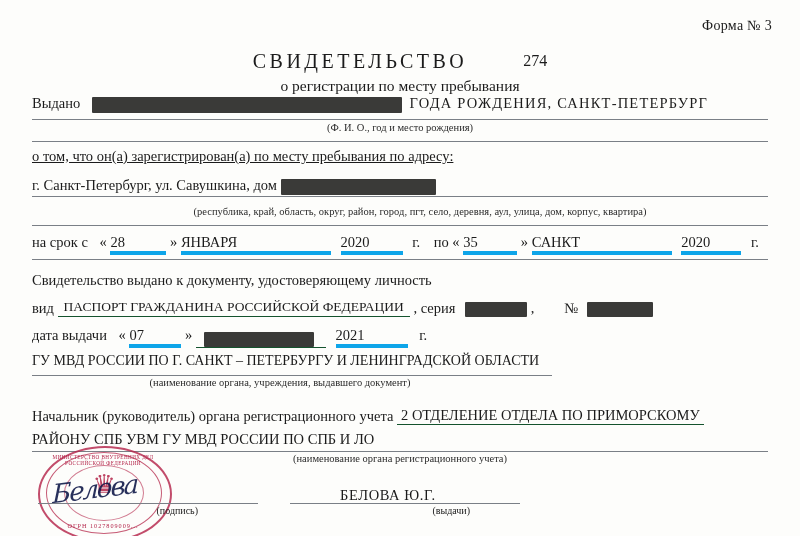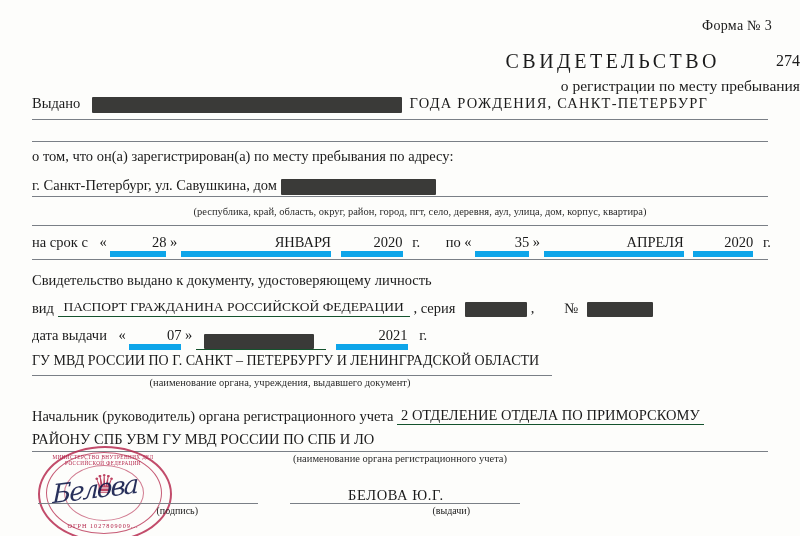--- a/index.html
+++ b/index.html
@@ -30,21 +30,21 @@
     top: 18px;
     right: 28px;
     font-size: 14px;
     letter-spacing: 0.3px;
   }
   .title-block {
     position: absolute;
     top: 50px;
     left: 0;
     width: 800px;
-    text-align: right;
+    text-align: center;
   }
   .title-main {
     font-size: 20px;
     letter-spacing: 3.5px;
     display: inline-block;
   }
   .title-num {
     display: inline-block;
     font-size: 16px;
     margin-left: 52px;
@@ -78,22 +78,22 @@
   .fullline {
     position: absolute;
     left: 32px;
     width: 736px;
     border-bottom: 1px solid #7a7f86;
     height: 0;
   }
   .boxed-date {
     display: inline-block;
     min-width: 62px;
-    text-align: right;
-    border-bottom: 6px solid #0ea5e9;
+    text-align: left;
+    border-bottom: 4px solid #0ea5e9;
     height: 17px;
   }
   .stamp {
     position: absolute;
     left: 38px;
     top: 446px;
     width: 136px;
     height: 96px;
   }
   .stamp .ring {
@@ -199,45 +199,46 @@
     <span class="title-num">274</span>
     <div class="title-sub">о регистрации по месту пребывания</div>
   </div>
 
   <div class="row" style="top:95px;">
     <span>Выдано</span>
     <span class="redacted" style="width:310px;height:16px;margin-left:8px;"></span>
     <span style="margin-left:4px;" class="sp-wide">ГОДА РОЖДЕНИЯ, САНКТ-ПЕТЕРБУРГ</span>
   </div>
   <div class="fullline" style="top:119px;"></div>
+  <div class="hint" style="top:122px;">(Ф. И. О., год и место рождения)</div>
   <div class="fullline" style="top:141px;"></div>
 
-  <div class="row" style="top:148px;">
+  <div class="row" style="top:148px;text-decoration:underline;">
     <span>о том, что он(а) зарегистрирован(а) по месту пребывания по адресу:</span>
   </div>
   <div class="row" style="top:177px;">
     <span>г. Санкт-Петербург, ул. Савушкина, дом</span>
     <span class="redacted" style="width:155px;height:16px;margin-left:0;"></span>
   </div>
   <div class="fullline" style="top:196px;"></div>
   <div class="hint" style="top:206px;padding-left:20px;">(республика, край, область, округ, район, город, пгт, село, деревня, аул, улица, дом, корпус, квартира)</div>
   <div class="fullline" style="top:225px;"></div>
 
   <div class="row" style="top:234px;">
     <span>на срок с</span>
     <span style="margin-left:8px;">«</span>
     <span class="boxed-date" style="min-width:56px;">28</span>
     <span>»</span>
     <span class="boxed-date" style="min-width:150px;">ЯНВАРЯ</span>
     <span class="boxed-date" style="min-width:62px;margin-left:6px;">2020</span>
     <span style="margin-left:6px;">г.</span>
-    <span style="margin-left:22px;text-align:center;">по «</span>
+    <span style="margin-left:10px;text-align:center;">по «</span>
     <span class="boxed-date" style="min-width:54px;">35</span>
     <span>»</span>
-    <span class="boxed-date" style="min-width:140px;">АПРЕЛЯ</span>
+    <span class="boxed-date" style="min-width:140px;">САНКТ</span>
     <span class="boxed-date" style="min-width:60px;margin-left:6px;">2020</span>
     <span style="margin-left:6px;">г.</span>
   </div>
   <div class="fullline" style="top:259px;"></div>
 
   <div class="row" style="top:272px;">
     <span>Свидетельство выдано к документу, удостоверяющему личность</span>
   </div>
 
   <div class="row" style="top:299px;">
@@ -284,17 +285,17 @@
     <div class="ring3"></div>
     <div class="st-top">МИНИСТЕРСТВО ВНУТРЕННИХ ДЕЛ РОССИЙСКОЙ ФЕДЕРАЦИИ</div>
     <div class="st-eagle"> ♛</div>
     <div class="st-bottom">ОГРН 1027809009...</div>
   </div>
 
   <div class="signature">Белова</div>
   <div class="sigline" style="left:38px;top:503px;width:220px;"></div>
   <div class="caption" style="left:78px;top:505px;width:120px;">(подпись)</div>
 
-  <div class="name-right" style="left:348px;top:487px;">БЕЛОВА Ю.Г.</div>
+  <div class="name-right" style="left:340px;top:487px;">БЕЛОВА Ю.Г.</div>
   <div class="sigline" style="left:290px;top:503px;width:230px;"></div>
   <div class="caption" style="left:340px;top:505px;width:130px;">(выдачи)</div>
 
 </div>
 
 </body></html>

